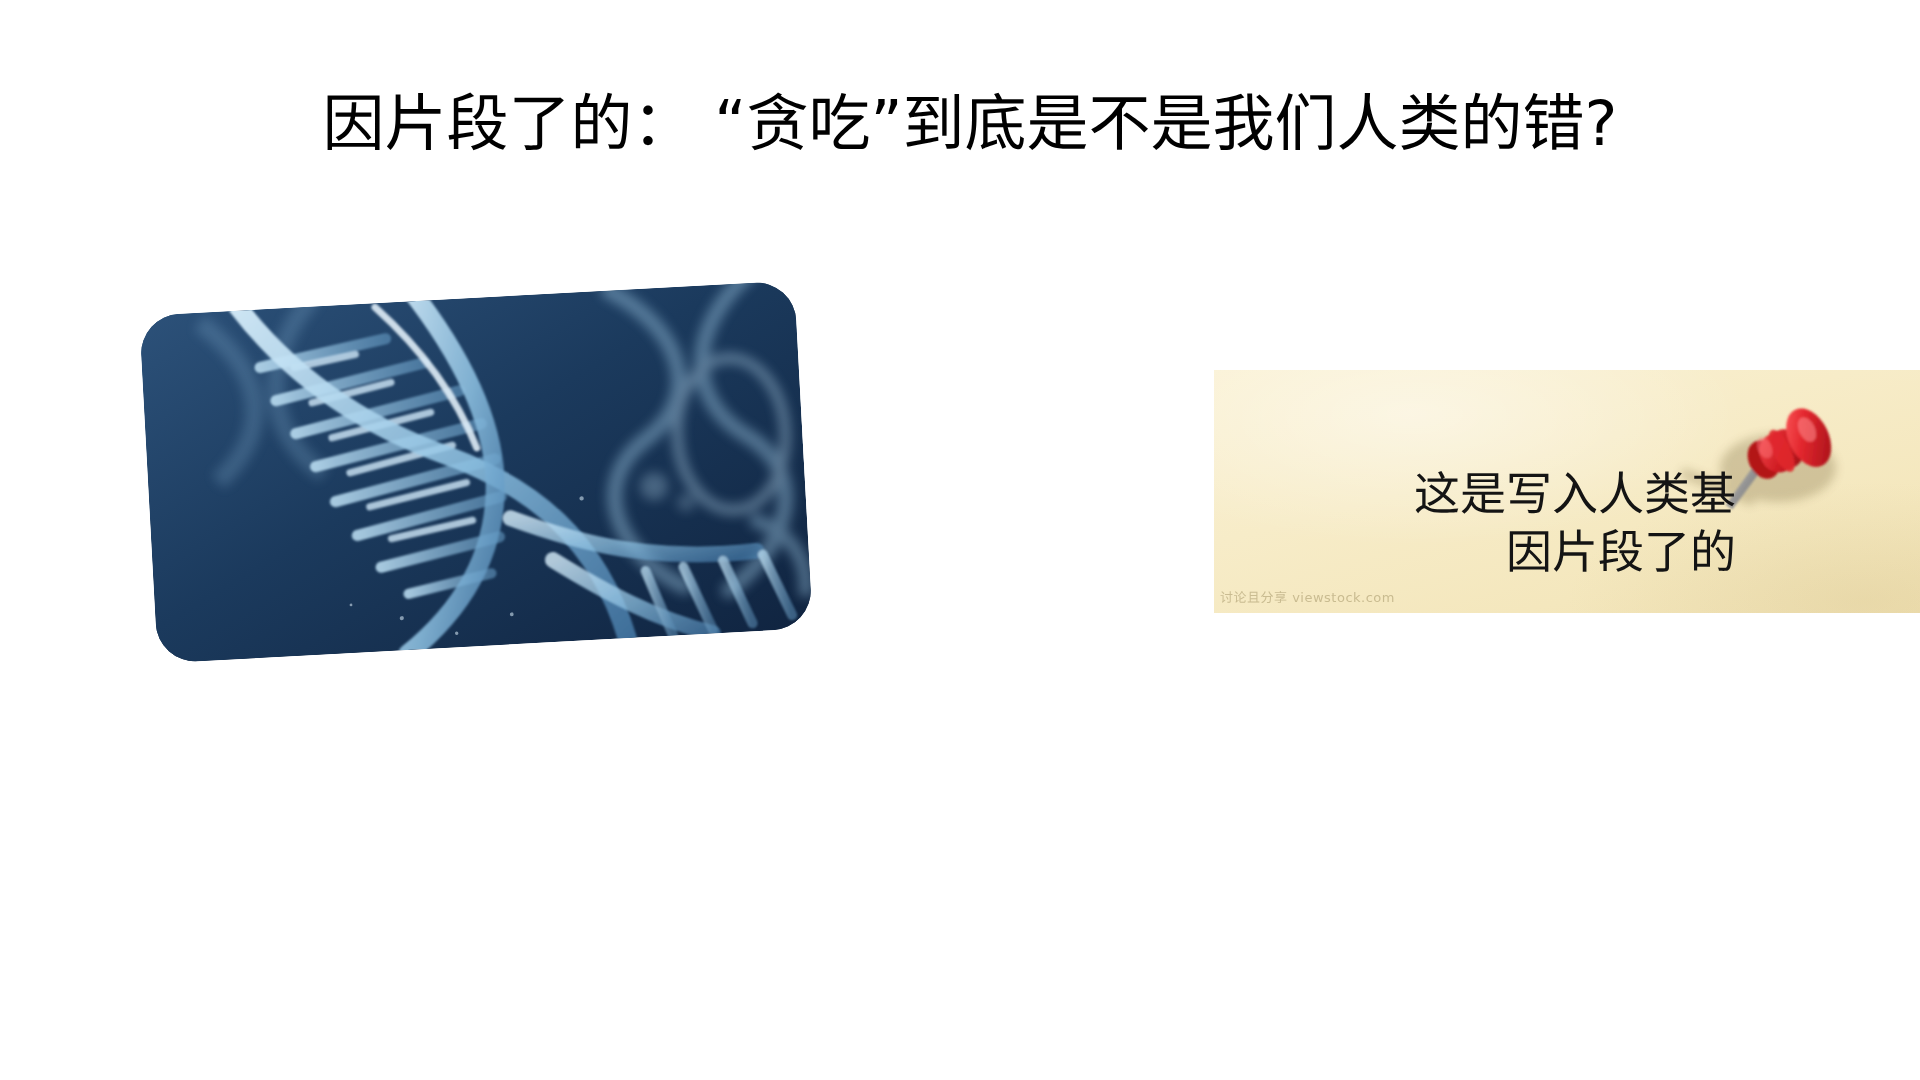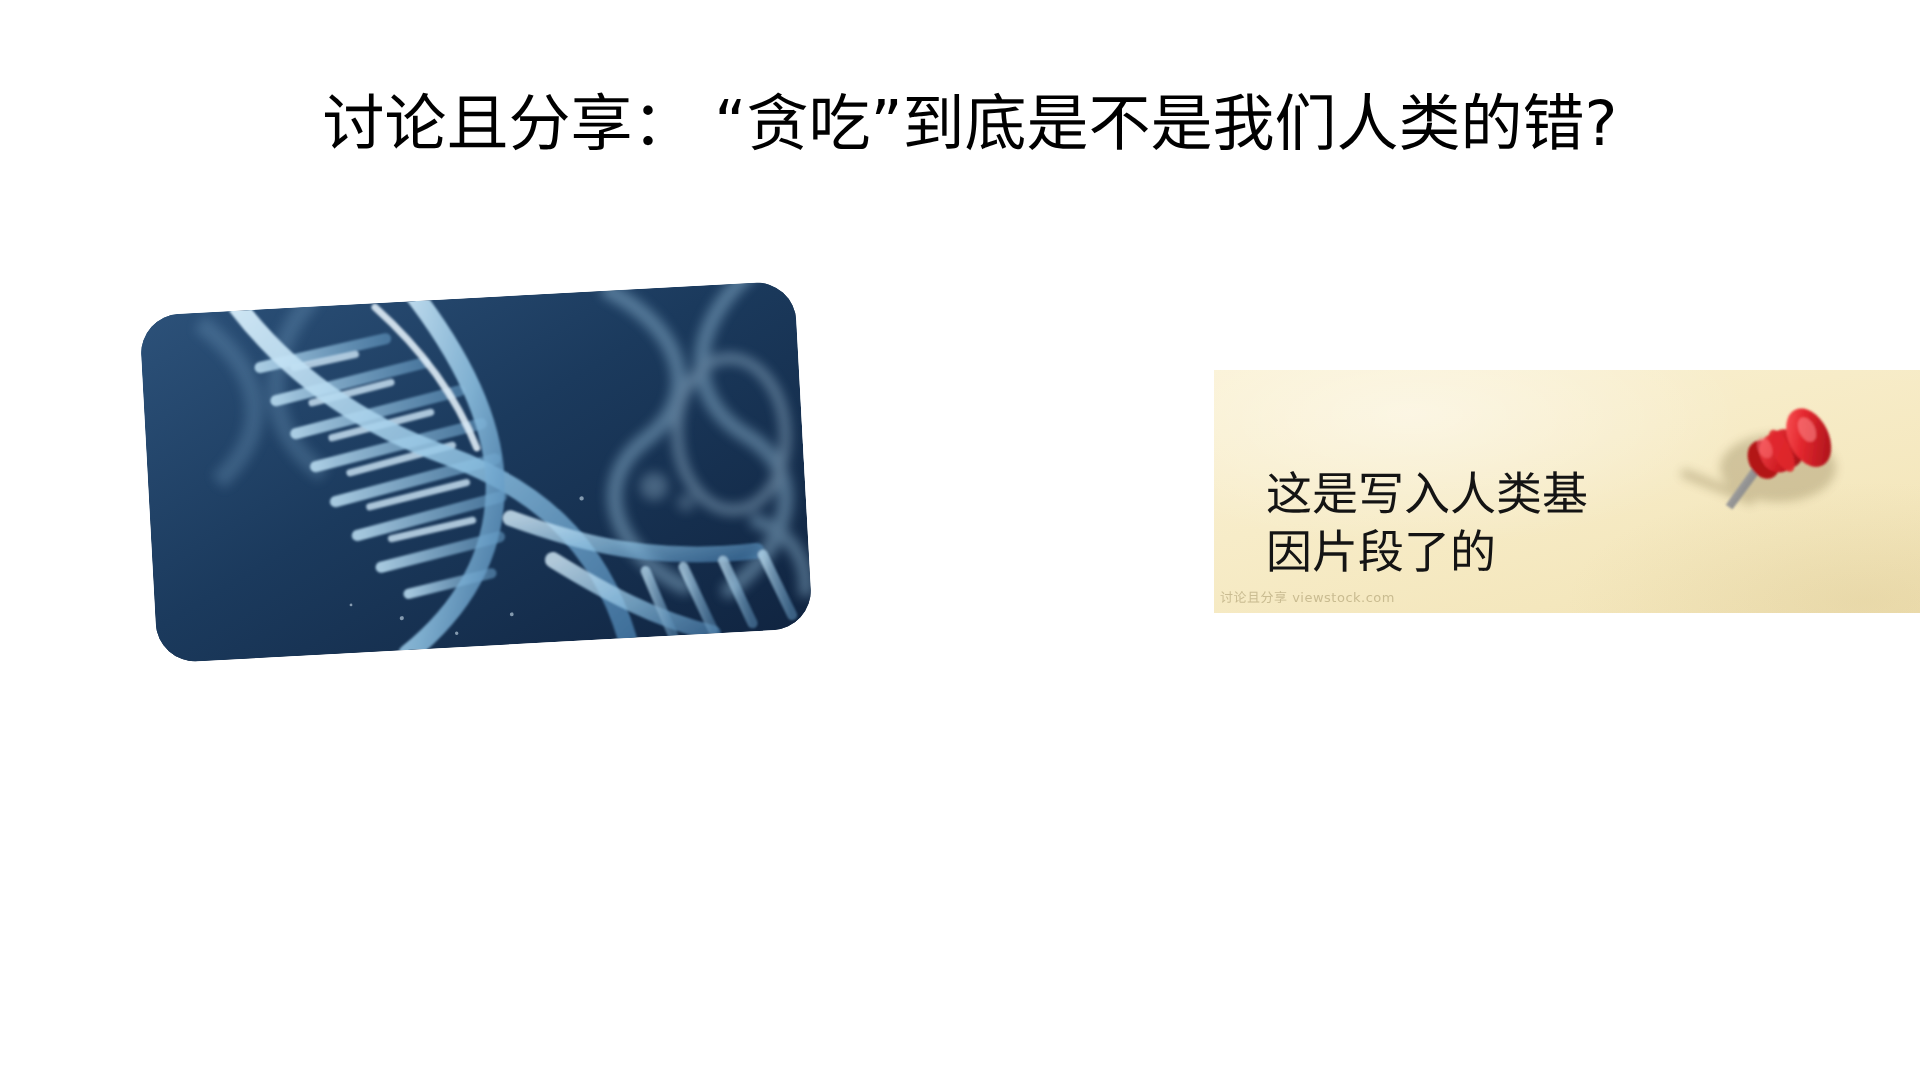--- a/index.html
+++ b/index.html
@@ -78,20 +78,21 @@
 
   
   .note-frame {
     position: absolute;
     left: 1214px;
     top: 370px;
     width: 706px;
     height: 243px;
     overflow: hidden;
     background: linear-gradient(165deg, #faf1d3 0%, #f7ecc8 40%, #f4e7bd 75%, #f1e2b4 100%);
+    text-align: right;
   }
   .note-sheen {
     position: absolute;
     inset: 0;
     background:
       radial-gradient(ellipse 70% 80% at 28% 18%, rgba(255,255,255,0.45), rgba(255,255,255,0) 68%),
       radial-gradient(ellipse 60% 70% at 92% 95%, rgba(205,185,130,0.25), rgba(205,185,130,0) 70%);
     pointer-events: none;
   }
   .note-text {
@@ -125,21 +126,21 @@
     width: 190px;
     height: 150px;
     filter: blur(0.5px);
   }
 </style>
 </head>
 <body>
 
 <div class="slide">
 
-  <div class="slide-title">讨论且分享： “贪吃”到底是不是我们人类的错?</div>
+  <div class="slide-title">因片段了的： “贪吃”到底是不是我们人类的错?</div>
 
   <div class="dna-frame">
     <div class="dna-img"></div>
     <svg class="dna-svg" viewBox="0 0 656 348" preserveAspectRatio="none">
       <defs>
         <linearGradient id="bgGrad" x1="0" y1="0" x2="1" y2="1">
           <stop offset="0%" stop-color="#2c5179"></stop>
           <stop offset="45%" stop-color="#1b3a5d"></stop>
           <stop offset="100%" stop-color="#102440"></stop>
         </linearGradient>

